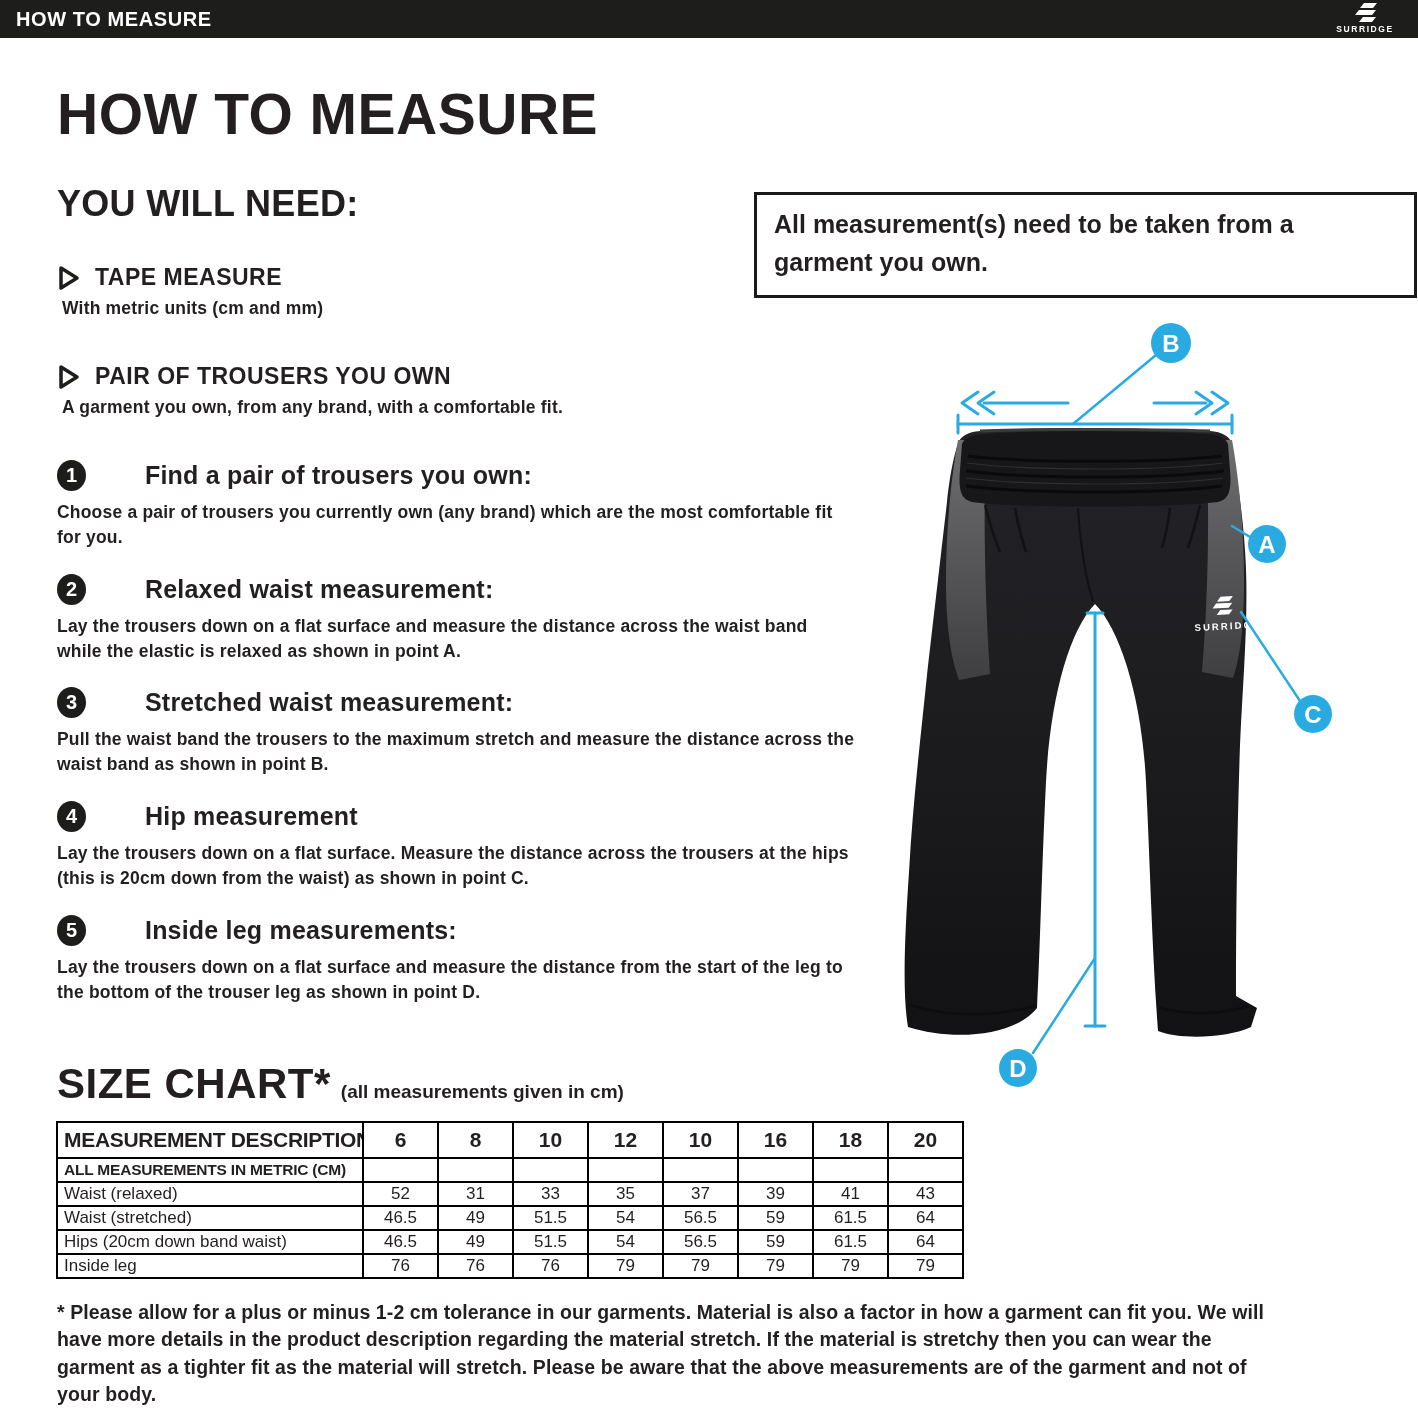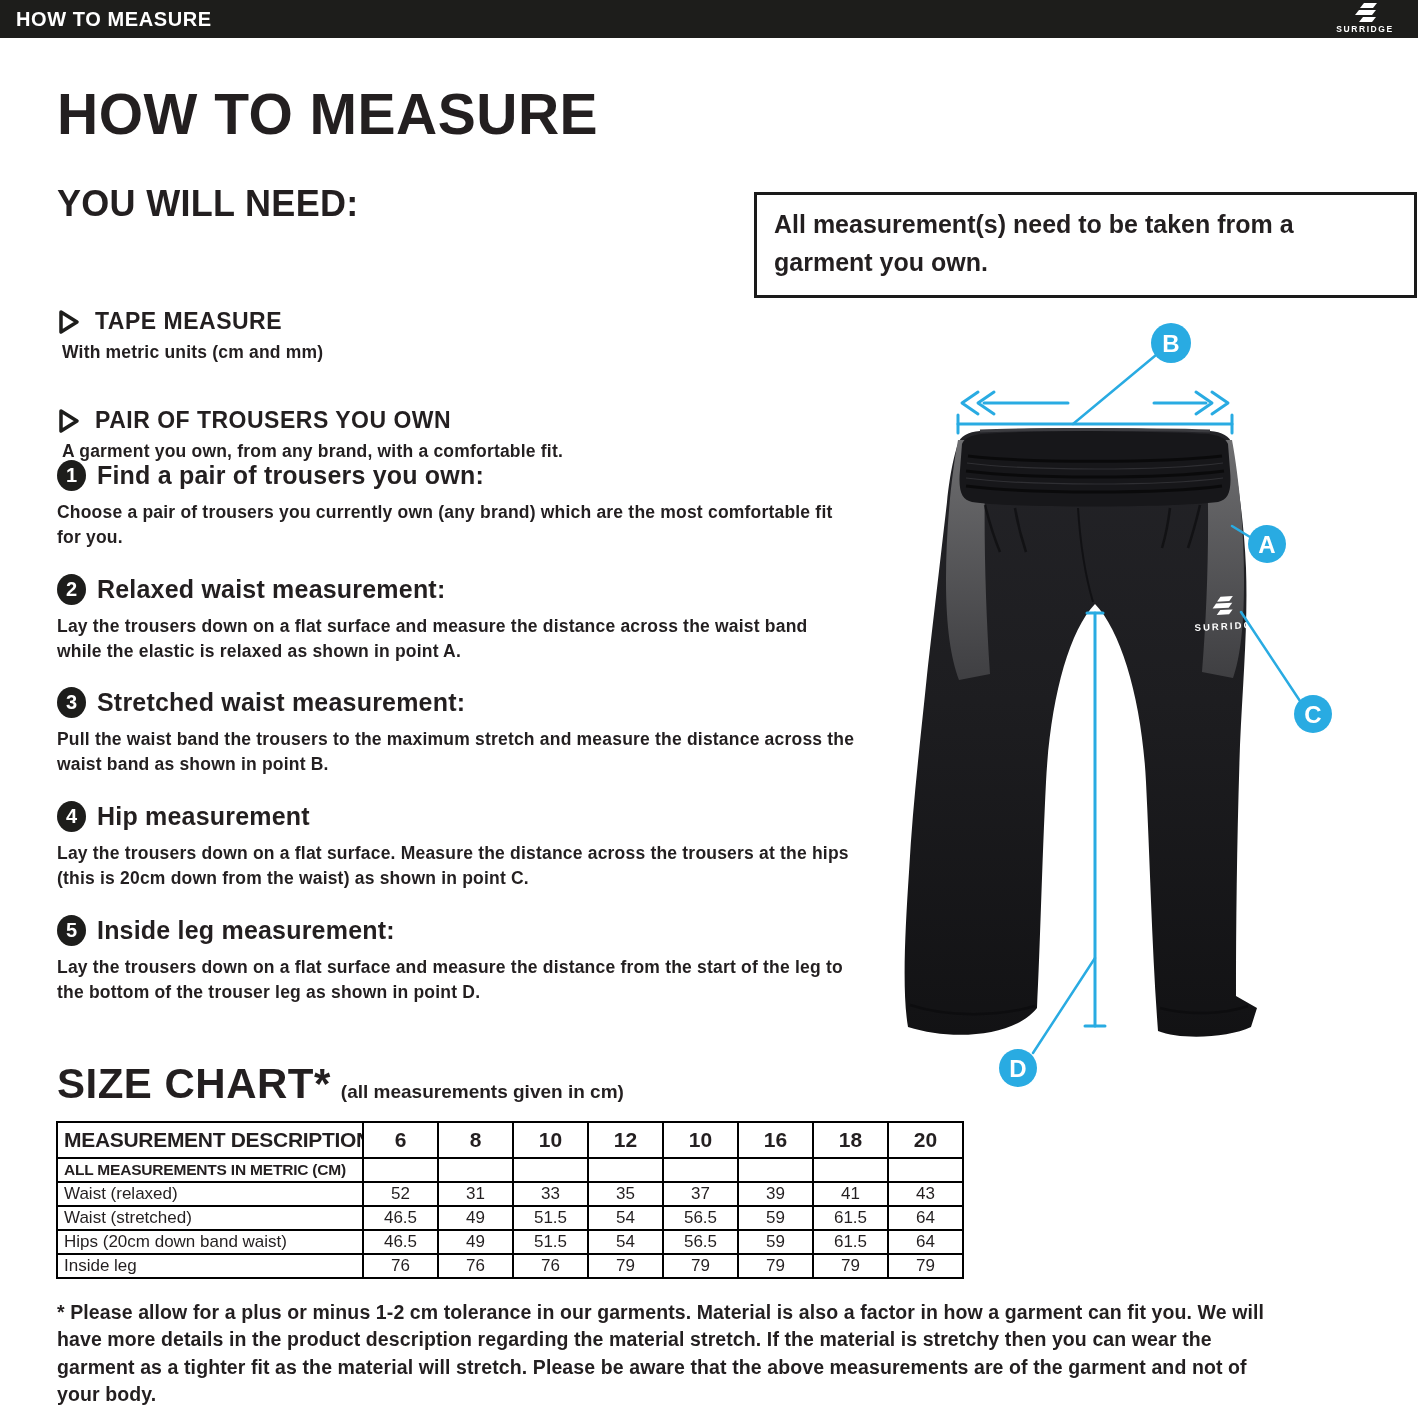--- a/index.html
+++ b/index.html
@@ -11,33 +11,33 @@
   .topbar{left:0;top:0;width:1418px;height:38px;background:#1d1d1b;
           display:flex;align-items:center;justify-content:space-between;
           padding:0 16px;box-sizing:border-box;}
   .topbar-title{color:#fff;font-size:20px;font-weight:700;letter-spacing:.6px;}
 
   
   .h1{left:57px;top:86px;font-size:57px;font-weight:800;letter-spacing:.5px;line-height:1;}
   .h2{left:57px;top:186px;font-size:36px;font-weight:800;letter-spacing:.3px;line-height:1;}
 
   
-  .tools{left:57px;top:264px;width:700px;margin-top:44px;}
+  .tools{left:57px;top:264px;width:700px;}
   .tool{margin-bottom:44px;}
   .tool-head{display:flex;align-items:center;gap:14px;margin-bottom:7px;}
   .tool-name{font-size:23px;font-weight:800;letter-spacing:.5px;}
   .tool-desc{font-size:17.5px;font-weight:700;margin-left:5px;letter-spacing:.2px;}
 
   
   .steps{left:57px;top:460px;width:800px;}
   .step{margin-bottom:24px;}
   .step-head{display:flex;align-items:center;gap:11px;margin-bottom:9px;}
   .step-num{flex:0 0 auto;width:29px;height:31px;border-radius:50%;background:#1d1d1b;color:#fff;
             font-size:20px;font-weight:700;display:flex;align-items:center;justify-content:center;}
-  .step-title{font-size:25px;font-weight:800;letter-spacing:.2px;}
+  .step-title{font-size:25px;font-weight:800;letter-spacing:.2px;margin-left:48px;}
   .step-body{font-size:17.5px;font-weight:700;line-height:1.42;letter-spacing:.2px;max-width:800px;}
 
   
   .note{left:754px;top:192px;width:663px;height:106px;border:3px solid #1a1a1a;
         box-sizing:border-box;padding:11px 17px;font-size:25px;font-weight:700;line-height:1.5;}
 
   
   .size-head{left:57px;top:1060px;display:flex;align-items:baseline;gap:10px;}
   .size-title{font-size:42px;font-weight:800;letter-spacing:.5px;}
   .size-sub{font-size:19px;font-weight:700;}
@@ -120,21 +120,21 @@
     <div class="step">
       <div class="step-head">
         <span class="step-num">4</span>
         <span class="step-title">Hip measurement</span>
       </div>
       <div class="step-body">Lay the trousers down on a flat surface. Measure the distance across the trousers at the hips (this is 20cm down from the waist) as shown in point C.</div>
     </div>
     <div class="step">
       <div class="step-head">
         <span class="step-num">5</span>
-        <span class="step-title">Inside leg measurement:</span>
+        <span class="step-title">Inside leg measurements:</span>
       </div>
       <div class="step-body">Lay the trousers down on a flat surface and measure the distance from the start of the leg to the bottom of the trouser leg as shown in point D.</div>
     </div>
   </div>
 
 <div class="abs note">All measurement(s) need to be taken from a garment you own.</div>
 
 <svg class="abs diagram" viewBox="840 300 540 810" aria-hidden="true">
   <defs>
     <linearGradient id="gBody" x1="0" y1="0" x2="0" y2="1">

